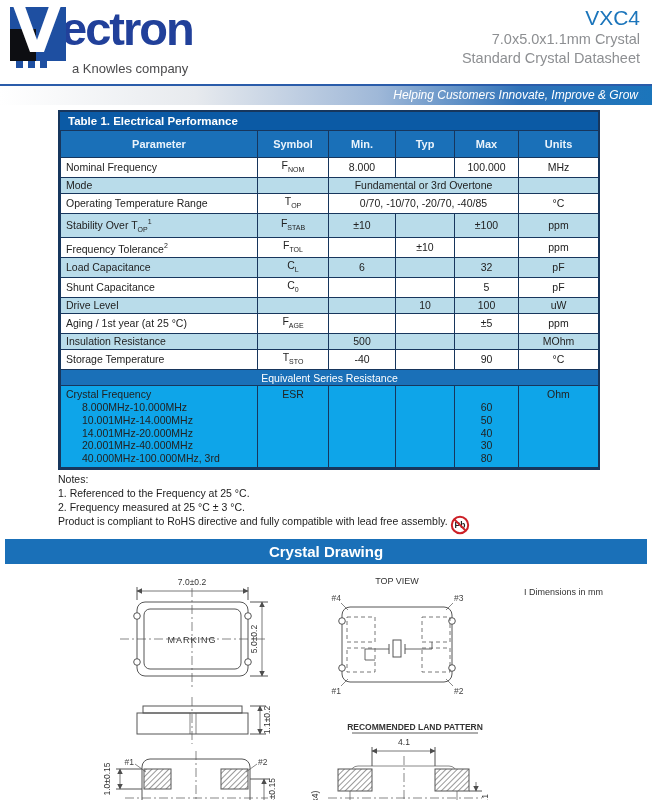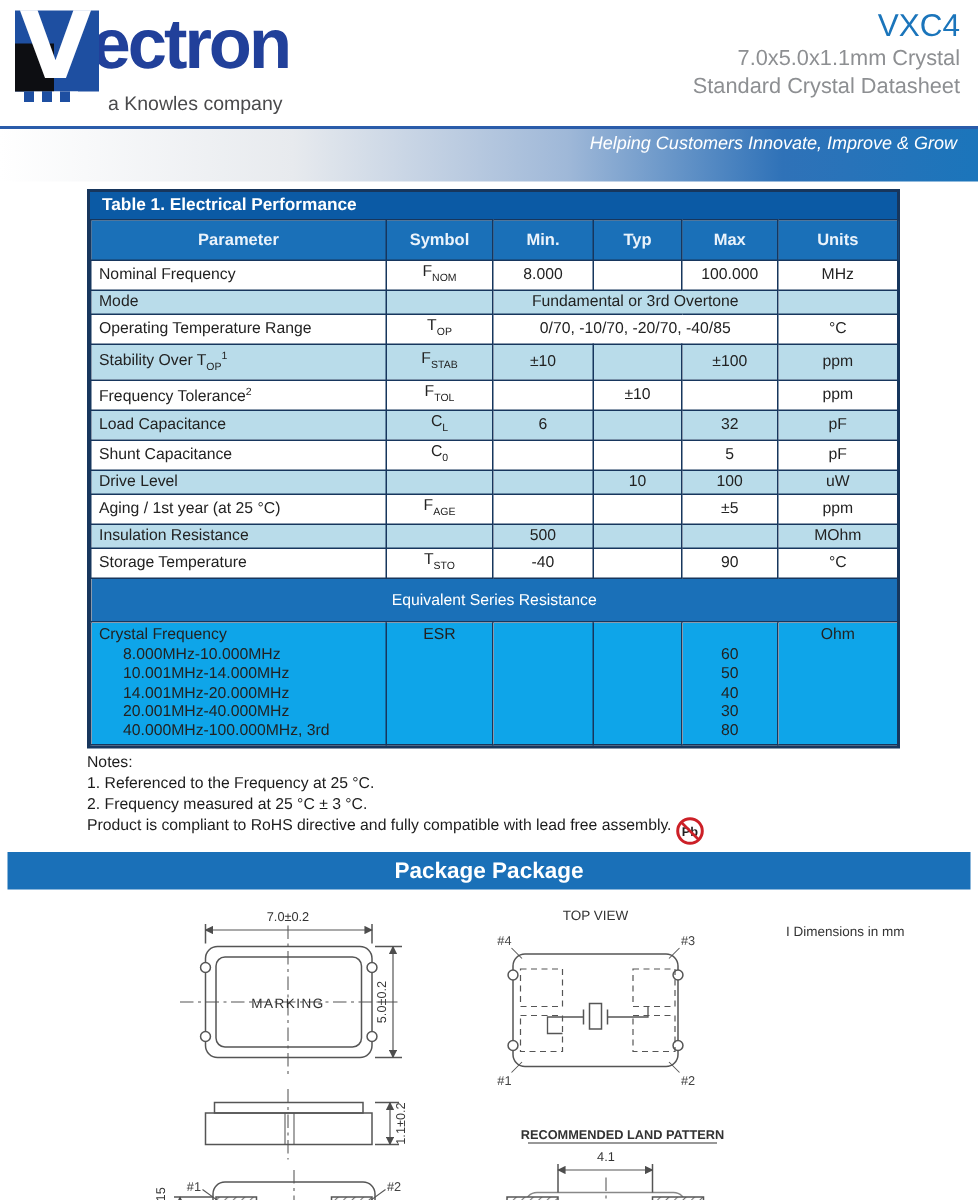--- a/index.html
+++ b/index.html
@@ -17,38 +17,38 @@
           font-family:"DejaVu Sans", sans-serif; }
   .lm-feet { position:absolute; bottom:-7px; left:6px; width:36px; height:7px;
           background:repeating-linear-gradient(90deg,#1e4fa1 0 7px,#fff 7px 12px); }
   .lm-word { font-size:47px; font-weight:bold; color:#21409a; letter-spacing:-2px;
           line-height:0.95; margin-left:-5px; }
   .logo-tag { font-size:13px; color:#4a4a4c; margin:0 0 0 62px; }
   .hdr-right { position:absolute; right:12px; top:6px; text-align:right; }
   .prod { font-size:21px; font-weight:normal; color:#1b75bb; }
   .sub  { font-size:14.5px; color:#8d8f92; line-height:1.3; }
 
-  .banner { height:37px; line-height:19px; border-top:2px solid #2a5caa;
+  .banner { height:21px; line-height:19px; border-top:2px solid #2a5caa;
     background:linear-gradient(90deg,#ffffff 0%,#e7eaee 30%,#9fb8d8 58%,#2f72b8 80%,#1b75bb 100%);
     color:#fff; font-style:italic; font-size:12px; text-align:right; padding-right:14px; }
 
   
   .tblwrap { margin:5px 52px 0 58px; border:2px solid #17365d; }
   .tbl-title { background:#0b5aa5; color:#fff; font-weight:bold; font-size:11.5px;
     padding:3px 8px; }
   table { border-collapse:collapse; width:100%; table-layout:fixed; font-size:10.5px; }
   th { background:#1a70b8; color:#eaf3fb; font-weight:bold; font-size:11px;
     padding:7px 3px; border:1px solid #17365d; text-align:center; }
   td { border:1px solid #17365d; height:16px; line-height:15px; padding:0 5px;
     text-align:center; overflow:hidden; }
   td.cl { text-align:left; }
   tr.shade td { background:#b9dcea; }
   sub { font-size:7px; }
   sup { font-size:7px; }
-  .esr-banner td { background:#1a70b8; color:#fff; text-align:center; height:29px;
+  .esr-banner td { background:#1a70b8; color:#fff; text-align:center; height:16px;
     line-height:14px; font-size:10.5px; }
   tr.esr td { vertical-align:top; background:#0ea5e9; padding-top:2px; padding-bottom:2px;margin-left:33px; }
   .eline { height:12.8px; line-height:12.8px; }
   .eind { padding-left:16px; }
 
   
   .notes { margin:3px 52px 0 58px; font-size:10.5px; line-height:1.32; color:#1c1c1c; }
   .rohs { display:flex; align-items:flex-start; }
   .rohs svg { margin-left:2px; }
 
@@ -230,21 +230,21 @@
   <div class="rohs">
     <span>Product is compliant to RoHS directive and fully compatible with lead free assembly.</span>
     <svg width="20" height="20" viewBox="0 0 20 20">
       <circle cx="10" cy="10" r="8.2" fill="#fff" stroke="#cc2027" stroke-width="2"></circle>
       <text x="10" y="13" text-anchor="middle" font-size="8.5" font-weight="bold" fill="#231f20" font-family="Liberation Sans, sans-serif">Pb</text>
       <line x1="4.5" y1="4.5" x2="15.5" y2="15.5" stroke="#cc2027" stroke-width="1.8"></line>
     </svg>
   </div>
 </div>
 
-<div class="pkg-banner">Package Package</div>
+<div class="pkg-banner">Crystal Drawing</div>
 
 <svg class="draw" width="652" height="290" viewBox="0 0 652 290">
   <defs>
     <marker id="arr" viewBox="0 0 10 10" refX="9" refY="5" markerWidth="7" markerHeight="7" orient="auto-start-reverse">
       <path d="M0,0 L10,5 L0,10 z" fill="#4d4d4d"></path>
     </marker>
     <pattern id="hatch" patternUnits="userSpaceOnUse" width="4" height="4" patternTransform="rotate(45)">
       <rect width="4" height="4" fill="#fff"></rect>
       <line x1="0" y1="0" x2="0" y2="4" stroke="#777" stroke-width="1.5"></line>
     </pattern>

